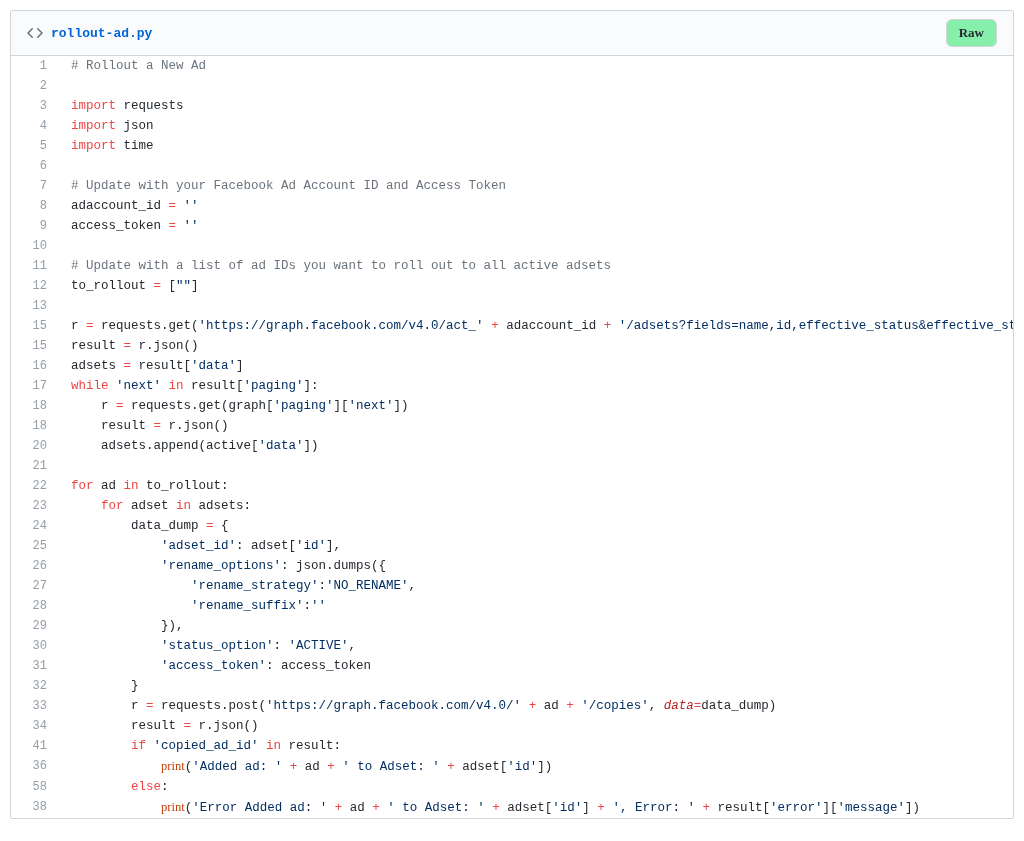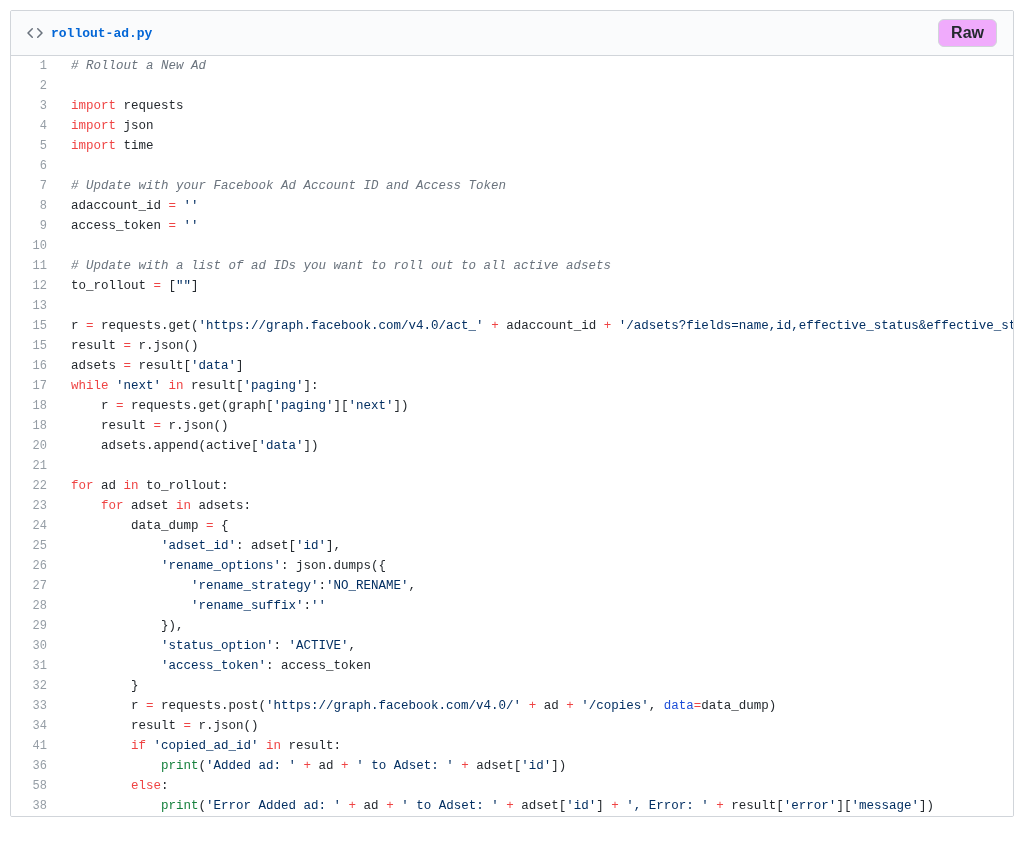--- a/index.html
+++ b/index.html
@@ -40,29 +40,30 @@
   .file-icon-box svg {
     fill: #6a737d;
   }
   .file-name {
     color: #0366d6;
     font-weight: 600;
     font-family: SFMono-Regular, Consolas, "Liberation Mono", Menlo, monospace;
     font-size: 13px;
   }
   .raw-btn {
-    background-color: #f0abfc;
+    background-color: #86efac;
     border: 1px solid #d1d5da;
     border-radius: 6px;
     padding: 3px 12px;
-    font-size: 16px;
+    font-size: 13px;
     font-weight: 600;
     color: #24292e;
     cursor: pointer;
     line-height: 20px;
+    font-family: Liberation Serif, serif;
   }
   .code-area {
     overflow-x: auto;
     background: #ffffff;
   }
   .code-table {
     border-collapse: collapse;
     font-family: SFMono-Regular, Consolas, "Liberation Mono", Menlo, monospace;
     font-size: 12.5px;
     line-height: 20px;
@@ -81,26 +82,26 @@
     padding-left: 10px;
     color: #959da5;
     user-select: none;
     font-size: 12px;
   }
   td.cl {
     padding-left: 10px;
     padding-right: 16px;
     white-space: pre;
   }
-  .c  { color: #6a737d; font-style: italic; }  
+  .c  { color: #6a737d; }  
   .k  { color: #ef4444; }  
   .s  { color: #032f62; }  
-  .fn { color: #15803d; }  
+  .fn { color: #c2410c; font-family: Liberation Serif, serif; }  
   .p  { color: #24292e; }  
-  .v  { color: #1d4ed8; }  
+  .v  { color: #b91c1c; font-style: italic; }  
 </style>
 </head>
 <body>
 
 <div class="file-box">
 
   <div class="file-header">
     <div class="file-info">
       <span class="file-icon-box">
         <svg viewBox="0 0 16 16" width="16" height="16">

